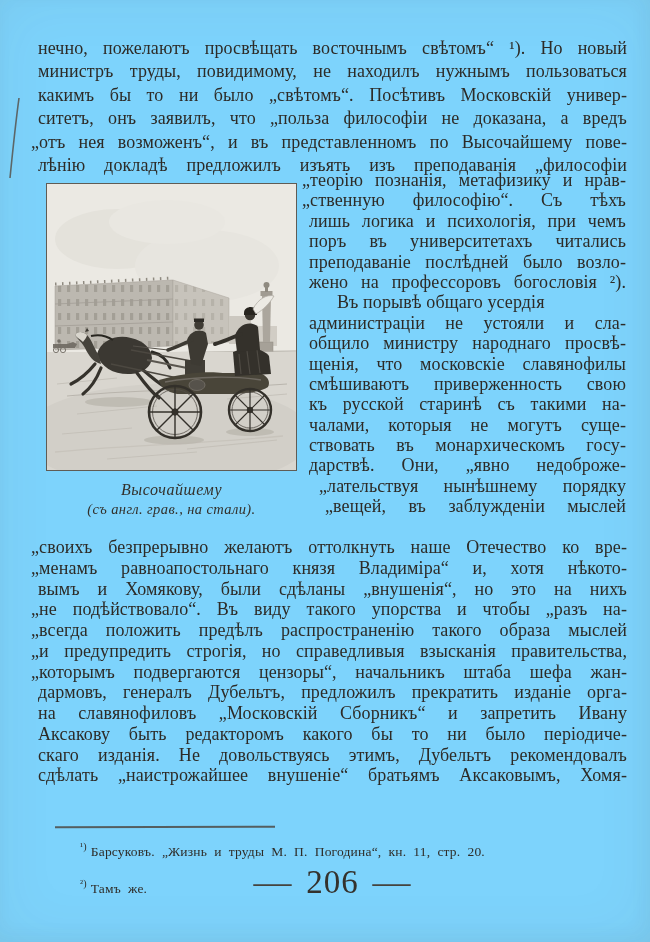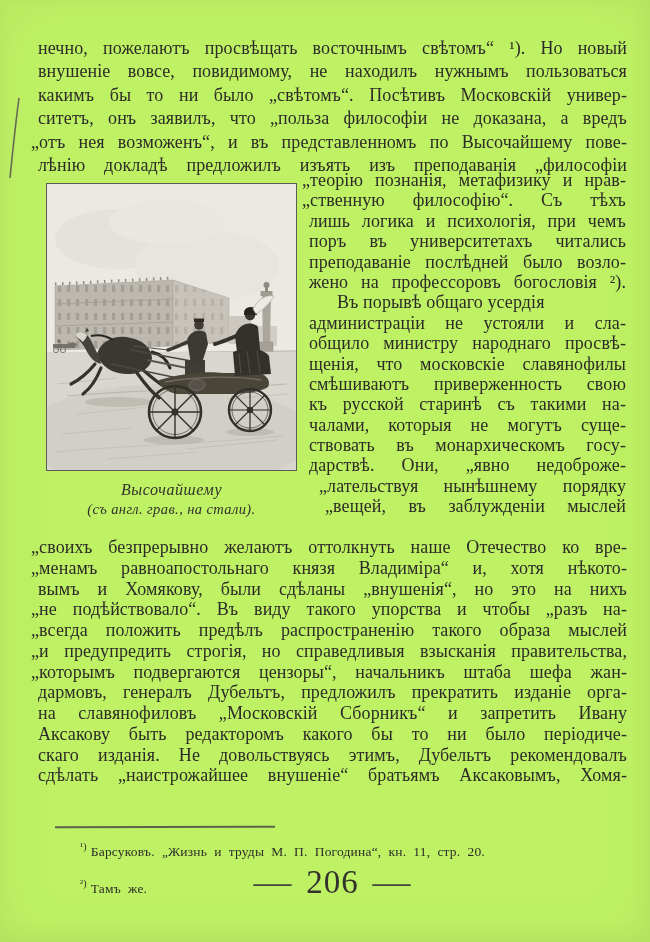--- a/index.html
+++ b/index.html
@@ -1,18 +1,18 @@
 <!DOCTYPE html>
 <html><head>
 <meta charset="utf-8">
 <style>
   html,body{margin:0;padding:0;background:#e9e7e2;}
   #page{
     position:relative;width:650px;height:942px;margin:0 auto;
-    background:#bef264;
+    background:#7dd3fc;
     box-shadow:inset 0 0 60px rgba(90,85,70,.07), inset -4px -6px 18px rgba(80,75,60,.05);
     font-family:"Liberation Serif","DejaVu Serif",serif;
     color:#2d2b27;overflow:hidden;
   }
   .block{position:absolute;}
   .tl{
     text-align:justify;text-align-last:justify;
     font-size:18px;white-space:nowrap;
     letter-spacing:.1px;
   }
@@ -58,21 +58,21 @@
 <body>
 
 <div id="page">
 
   <svg id="pen-mark" viewBox="0 0 18 84">
     <path d="M13 2 C10 24 7 52 4 82" stroke="#57544e" stroke-width="1.6" fill="none" opacity="0.85"></path>
   </svg>
 
   <div id="top-block" class="block" style="left:38px;top:37px;width:589px;">
     <div class="tl">нечно, пожелаютъ просвѣщать восточнымъ свѣтомъ“ ¹). Но новый</div>
-    <div class="tl">внушеніе вовсе, повидимому, не находилъ нужнымъ пользоваться</div>
+    <div class="tl">министръ труды, повидимому, не находилъ нужнымъ пользоваться</div>
     <div class="tl">какимъ бы то ни было „свѣтомъ“. Посѣтивъ Московскій универ-</div>
     <div class="tl">ситетъ, онъ заявилъ, что „польза философіи не доказана, а вредъ</div>
     <div class="tl hang">„отъ нея возможенъ“, и въ представленномъ по Высочайшему пове-</div>
     <div class="tl">лѣнію докладѣ предложилъ изъять изъ преподаванія „философіи</div>
   </div>
 
   <div id="figure-frame">
     <svg viewBox="0 0 249 286" preserveAspectRatio="none">
       <defs>
         <pattern id="wn" width="9" height="14" patternUnits="userSpaceOnUse">

